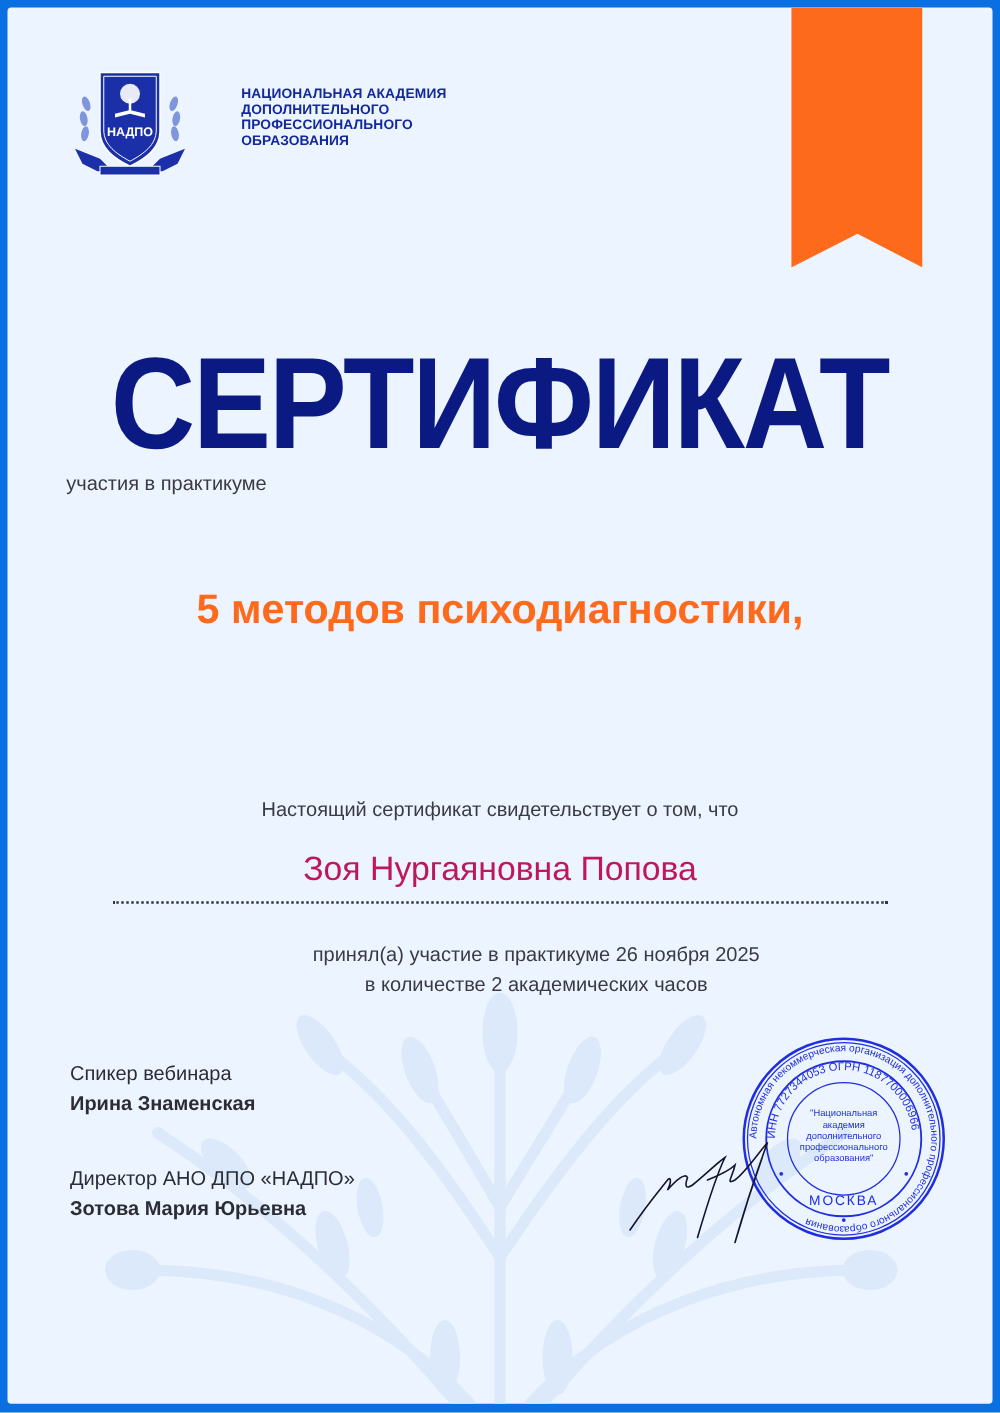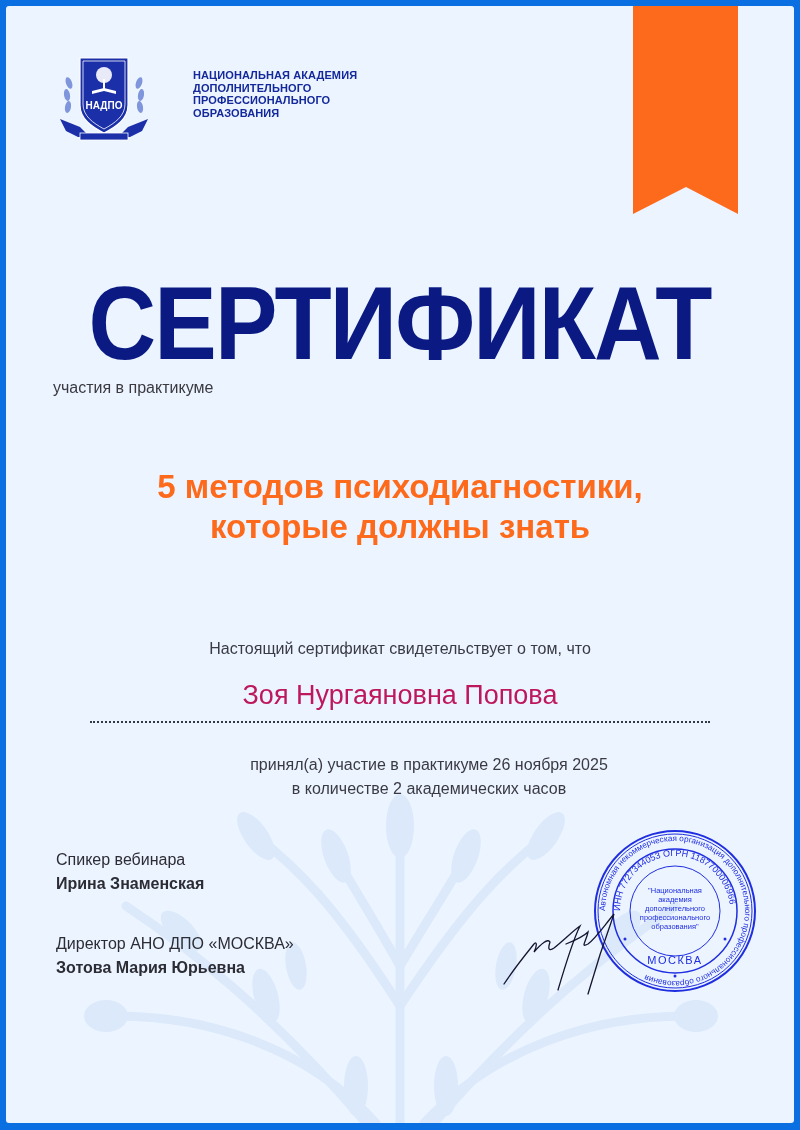--- a/index.html
+++ b/index.html
@@ -132,41 +132,40 @@
   </div>
 
   <div class="title">
     <span>СЕРТИФИКАТ</span>
   </div>
 
   <div class="subtitle">участия в практикуме</div>
 
   <div class="course">
     <div>5 методов психодиагностики,</div>
-    <div>которые должны знать</div>
   </div>
 
   <div class="intro">Настоящий сертификат свидетельствует о том, что</div>
 
   <div class="recipient">Зоя Нургаяновна Попова</div>
 
   <div class="dots"></div>
 
   <div class="details">
     <div>принял(а) участие в практикуме 26 ноября 2025</div>
     <div>в количестве 2 академических часов</div>
   </div>
 
   <div class="sign-block" style="top:842px;">
     <div class="role">Спикер вебинара</div>
     <div class="person">Ирина Знаменская</div>
   </div>
 
   <div class="sign-block" style="top:926px;">
-    <div class="role">Директор АНО ДПО «МОСКВА»</div>
+    <div class="role">Директор АНО ДПО «НАДПО»</div>
     <div class="person">Зотова Мария Юрьевна</div>
   </div>
 
   <svg class="stamp" viewBox="0 0 170 170">
     <defs>
       <path id="outerArc" d="M85,85 m-70,0 a70,70 0 1,1 140,0 a70,70 0 1,1 -140,0"></path>
       <path id="innerArc" d="M85,85 m-55,0 a55,55 0 1,1 110,0"></path>
       <path id="bottomArc" d="M38,100 a50,50 0 0,0 94,0"></path>
     </defs>
     <g fill="none" stroke="#1f2ee0">

